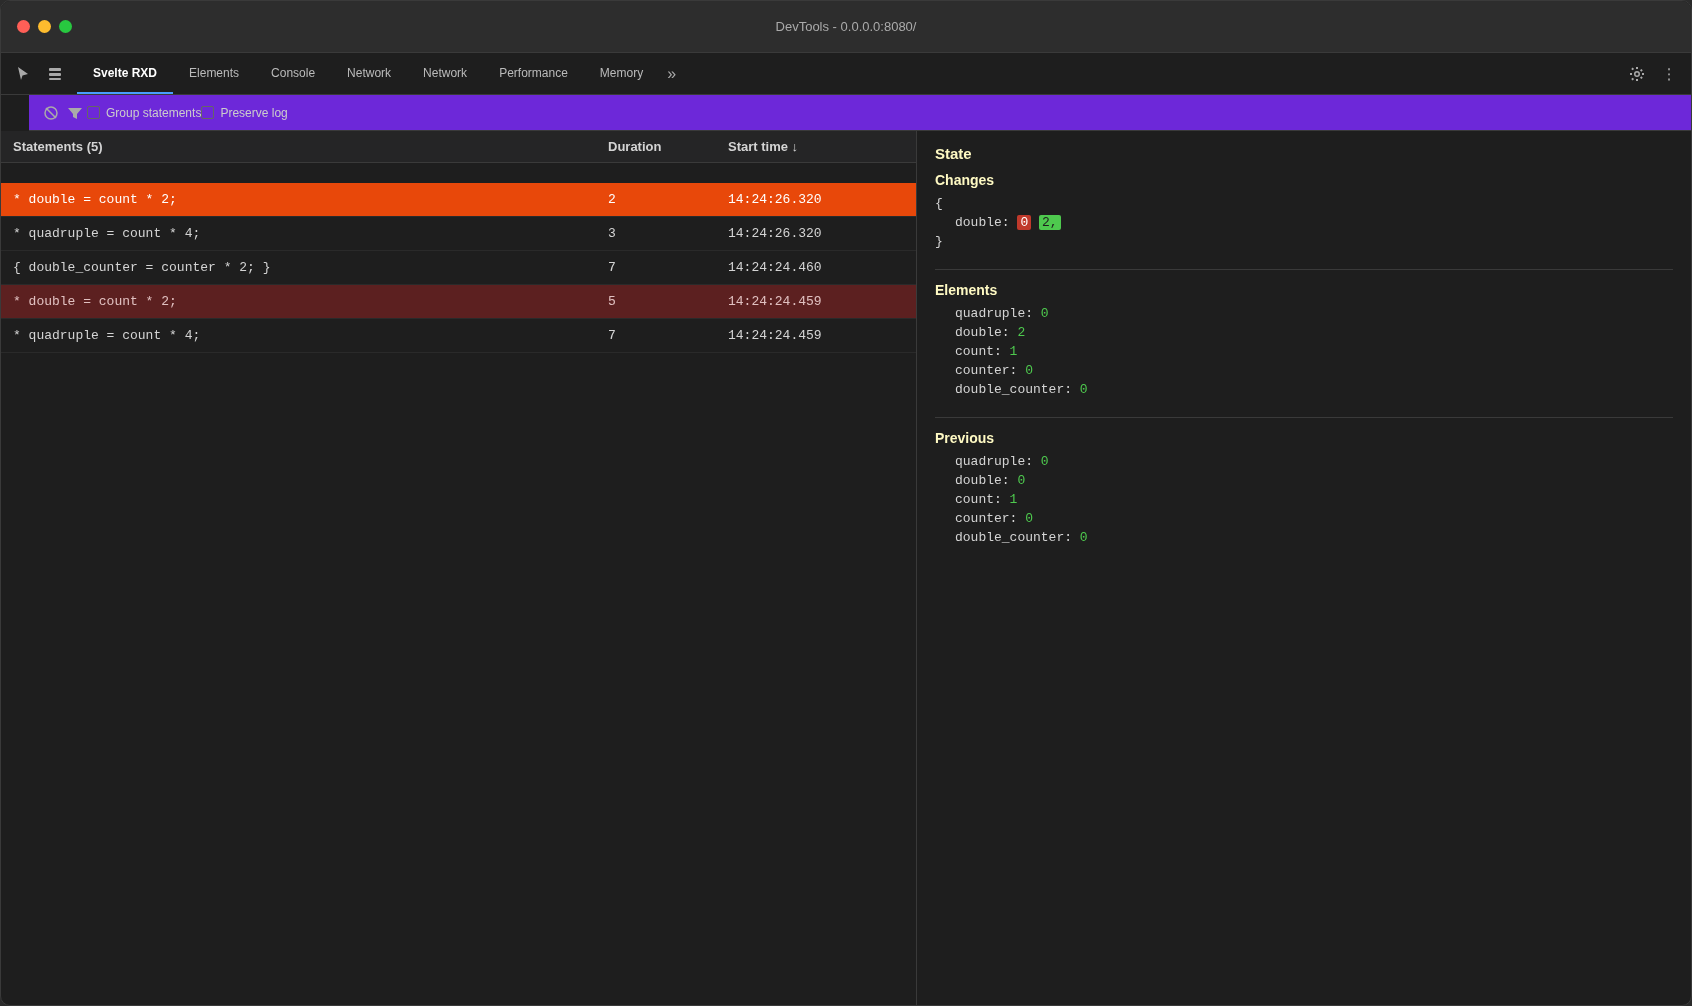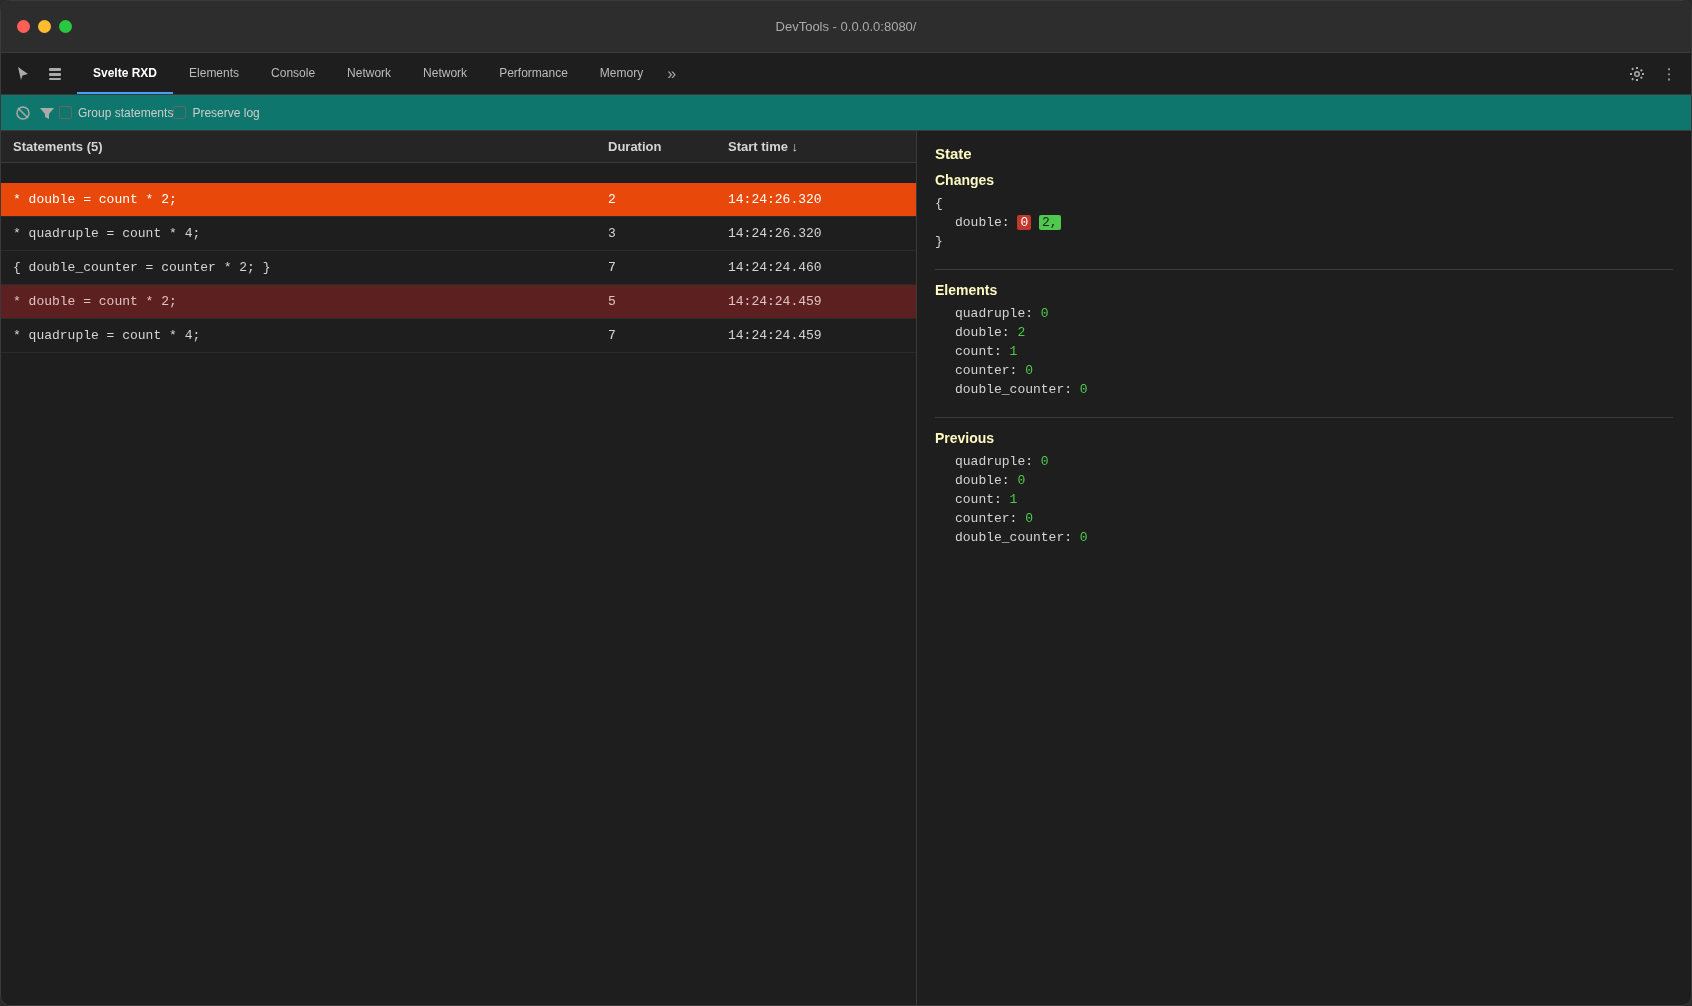--- a/index.html
+++ b/index.html
@@ -123,28 +123,29 @@
       display: flex;
       align-items: center;
       justify-content: center;
       cursor: pointer;
       color: #aaa;
       font-size: 15px;
       border-radius: 4px;
     }
     
     .toolbar {
-      background: #0f766e;
+      background: #6d28d9;
       height: 36px;
       display: flex;
       align-items: center;
       padding: 0 10px;
       gap: 0;
       flex-shrink: 0;
       border-bottom: 1px solid #3a3a3a;
+      margin-left: 28px;
     }
     .toolbar-btn {
       width: 24px;
       height: 24px;
       display: flex;
       align-items: center;
       justify-content: center;
       cursor: pointer;
       color: #aaa;
       font-size: 15px;

